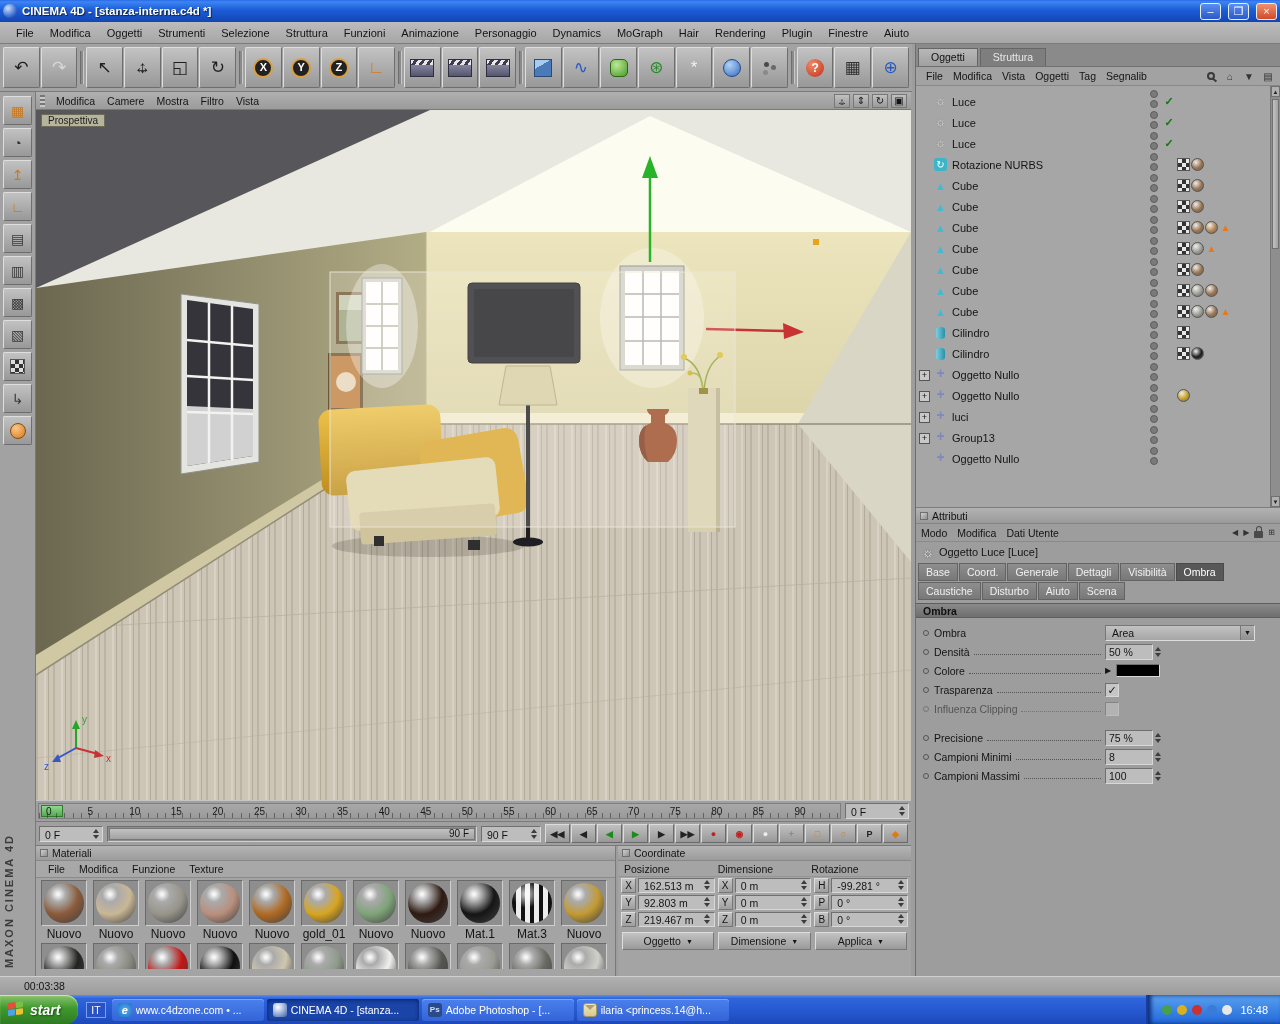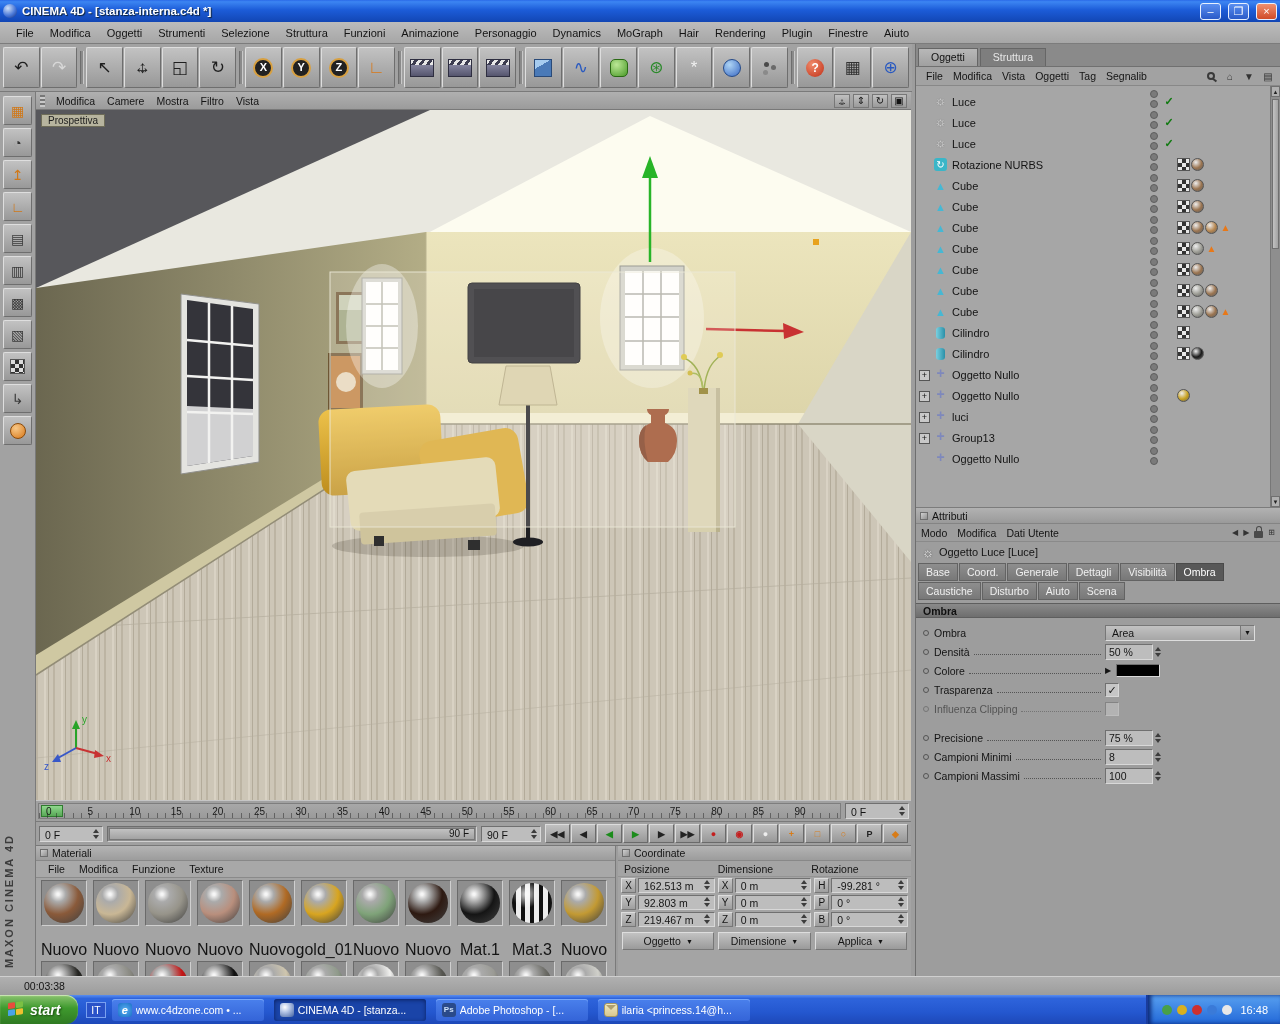--- a/index.html
+++ b/index.html
@@ -97,21 +97,21 @@
   .panel-menu{height:17px;display:flex;align-items:center;gap:2px;padding:0 6px;font-size:10.5px;border-bottom:1px solid #8a8a8a;background:#a8a8a8}
   .pm-item{padding:1px 6px}
   .materials-panel{position:absolute;left:36px;top:846px;width:580px;height:130px;background:#a4a4a4;border-right:1px solid #7a7a7a;overflow:hidden}
   .mat-row{display:flex;padding:2px 2px 0 2px}
   .mat{width:52px;display:flex;flex-direction:column;align-items:center}
   .mthumb{width:46px;height:46px;background:#8e8e8e;border:1px solid;border-color:#6a6a6a #cfcfcf #cfcfcf #6a6a6a;display:flex;align-items:center;justify-content:center}
   .msphere{width:40px;height:40px;border-radius:50%;
     background:radial-gradient(circle at 35% 28%,rgba(255,255,255,.92) 3%,rgba(255,255,255,.25) 20%,var(--c,#999) 52%,rgba(0,0,0,.55) 98%)}
   [data-mstyle="stripes"] .msphere{background:radial-gradient(circle at 35% 28%,rgba(255,255,255,.75) 3%,rgba(255,255,255,0) 36%),
     repeating-linear-gradient(90deg,#101010 0 4px,#ececec 4px 9px)}
-  .mname{font-size:16px;padding-top:15px}
+  .mname{font-size:12px;padding-top:1px}
   .mat-row2{display:flex;padding:2px 2px;height:28px;overflow:hidden}
   .mat2{width:52px;display:flex;justify-content:center}
 
   .coordinates-panel{position:absolute;left:618px;top:846px;width:293px;height:130px;background:#a4a4a4}
   .coord-head{display:flex;padding:2px 6px 1px;font-size:10.5px;border-bottom:1px solid #949494}
   .coord-head span{flex:1}
   .crow{display:flex;gap:3px;padding:1px 3px}
   .ccell{display:flex;align-items:center;gap:2px;flex:1}
   .axchip{width:15px;height:15px;font-size:10px;text-align:center;line-height:14px;background:linear-gradient(#c4c4c4,#9e9e9e);border:1px solid;border-color:#ddd #777 #777 #ddd}
   .ccell .spinfield{flex:1;height:15px}
@@ -208,21 +208,21 @@
   .taskbar{position:absolute;left:0;top:995px;width:1280px;height:29px;display:flex;align-items:center;
     background:linear-gradient(#5a8ef0 0%,#2e64dc 12%,#2457cf 60%,#1d48b8 100%)}
   .start-btn{height:29px;padding:0 18px 0 8px;display:flex;align-items:center;gap:5px;border-radius:0 12px 12px 0;
     background:linear-gradient(#8cc470,#3f9a2e 45%,#2f7a22);box-shadow:inset 0 1px 1px #cfe8b8;
     color:#fff;font-weight:bold;font-style:italic;font-size:14px;text-shadow:1px 1px 2px #1a4a10}
   .flag{width:17px;height:15px;display:grid;grid-template-columns:7px 7px;grid-template-rows:6px 6px;gap:1px;transform:skewY(-8deg)}
   .flag span{border-radius:1px}
   .flag span:nth-child(1){background:#e84c3c}.flag span:nth-child(2){background:#7ac043}
   .flag span:nth-child(3){background:#4aa3e8}.flag span:nth-child(4){background:#f0c030}
   .tb-lang{margin-left:8px;background:#2a52c8;border:1px solid #7aa0f0;color:#fff;font-size:10.5px;padding:1px 4px}
-  .tb-windows{display:flex;gap:10px;margin-left:6px}
+  .tb-windows{display:flex;gap:3px;margin-left:6px}
   .tb-win{width:152px;height:22px;display:flex;align-items:center;gap:4px;padding:0 6px;border-radius:3px;color:#fff;font-size:10.5px;
     background:linear-gradient(#4a80ec,#3464d8);box-shadow:inset 0 1px 0 #7aa8f8}
   .tb-win[data-active="true"]{background:#1a44a8;box-shadow:inset 0 1px 4px #0a2060}
   .tb-icon{width:14px;height:14px;flex:none;border-radius:3px;display:flex;align-items:center;justify-content:center}
   .tb-win[data-ticon="ie"] .tb-icon{background:radial-gradient(circle,#5ab0f0,#1a70c8);color:#fff;font-style:italic;font-weight:bold;font-size:11px}
   .tb-win[data-ticon="ie"] .tb-icon::before{content:"e"}
   .tb-win[data-ticon="c4d"] .tb-icon{background:radial-gradient(circle at 35% 30%,#ffffff,#b8c8e8 35%,#4060a0)}
   .tb-win[data-ticon="ps"] .tb-icon{background:#2a4a8a;color:#cde0f8;font-size:8px;font-weight:bold}
   .tb-win[data-ticon="ps"] .tb-icon::before{content:"Ps"}
   .tb-win[data-ticon="mail"] .tb-icon{background:linear-gradient(#f0e8c0,#d8c890);border:1px solid #a89860;position:relative}

